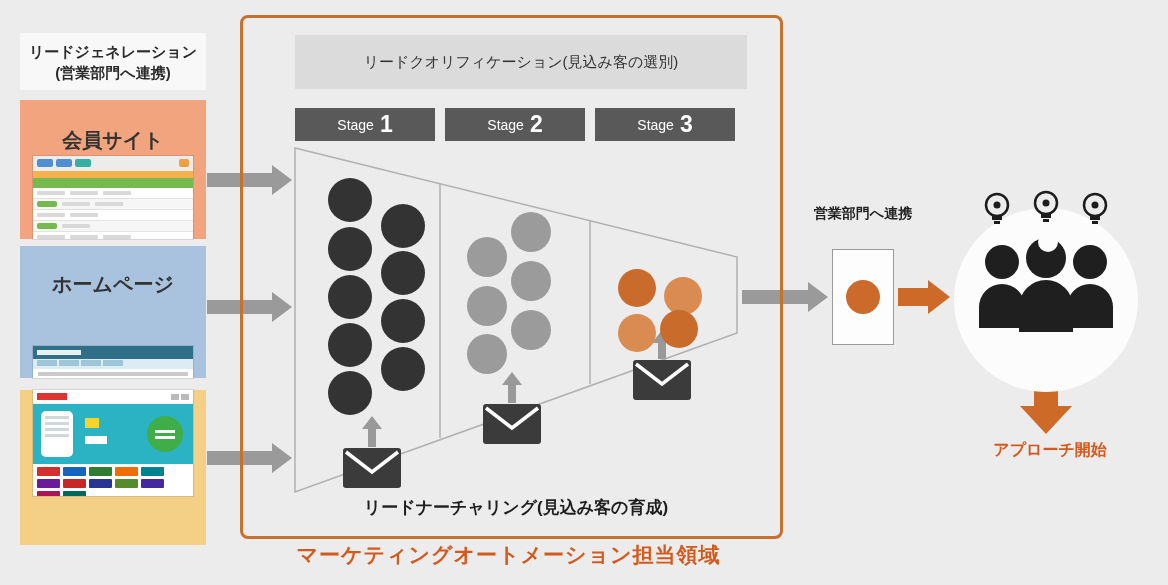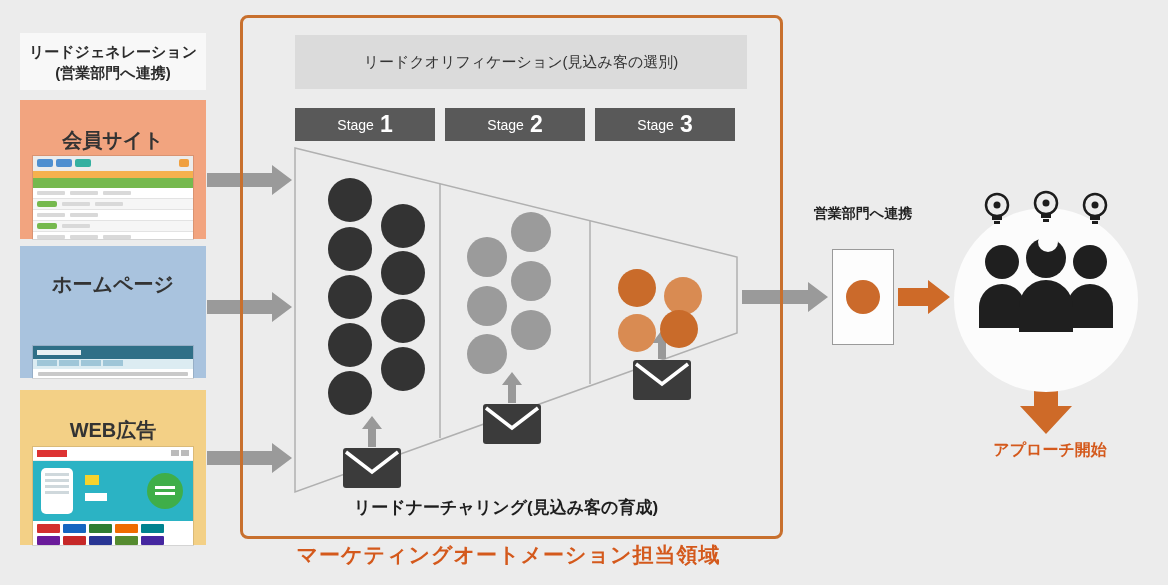--- a/index.html
+++ b/index.html
@@ -70,21 +70,21 @@
   #stage1{left:295px;width:140px;} #stage2{left:445px;width:140px;} #stage3{left:595px;width:140px;}
   .stage-prefix{font-size:14px;} .stage-num{font-size:23px;font-weight:700;}
 
   
   #circles-layer{position:absolute;left:0;top:0;width:1168px;height:585px;z-index:2;pointer-events:none;}
   .lead-circle{position:absolute;border-radius:50%;}
 
   .envelope{z-index:3;}
   #env1{left:343px;top:448px;} #env2{left:483px;top:404px;} #env3{left:633px;top:360px;}
 
-  #nurturing-label{left:246px;top:496px;width:520px;text-align:center;z-index:3;
+  #nurturing-label{left:256px;top:496px;width:520px;text-align:center;z-index:3;
     font-size:17px;font-weight:700;color:#1e1e1e;}
   #ma-area-label{left:240px;top:541px;width:537px;text-align:center;z-index:2;
     font-size:21px;font-weight:700;color:#d4591c;letter-spacing:1px;}
 
   
   #sales-label{left:788px;top:205px;width:150px;text-align:center;z-index:2;
     font-size:14px;font-weight:700;color:#222;}
   #sales-box{left:832px;top:249px;width:62px;height:96px;background:#fdfdfd;border:1px solid #9a9a9a;z-index:2;box-sizing:border-box;}
   #sales-dot{position:absolute;left:13px;top:30px;width:34px;height:34px;border-radius:50%;background:#cb6a2b;}
 
@@ -196,21 +196,20 @@
         <line x1="0" y1="19" x2="160" y2="19" stroke="#e5e5e5"></line>
         <line x1="0" y1="29" x2="160" y2="29" stroke="#e5e5e5"></line>
         <polyline points="2,30 16,20 30,26 44,14 58,22 72,12 86,18 100,10 114,16 128,8 142,14 156,10" fill="none" stroke="#3a6fc4" stroke-width="1.5"></polyline>
         <polyline points="2,34 16,28 30,31 44,24 58,28 72,20 86,25 100,18 114,22 128,16 142,20 156,15" fill="none" stroke="#d84a3a" stroke-width="1.5"></polyline>
         <polyline points="2,26 20,30 40,24 60,30 80,26 100,28 120,24 140,28 156,24" fill="none" stroke="#4aa24a" stroke-width="1.5"></polyline>
       </svg>
     </div>
   </div>
 
   <div class="abs source" id="src-webad">
-    <div class="title">WEB広告</div>
     <div class="shot" id="shot-wa">
       <div class="wa-head">
         <i class="logo"></i>
         <i class="sq"></i>
         <i class="sq"></i>
       </div>
       <div class="wa-main">
         <div class="wa-phone">
           <i></i>
           <i></i>

